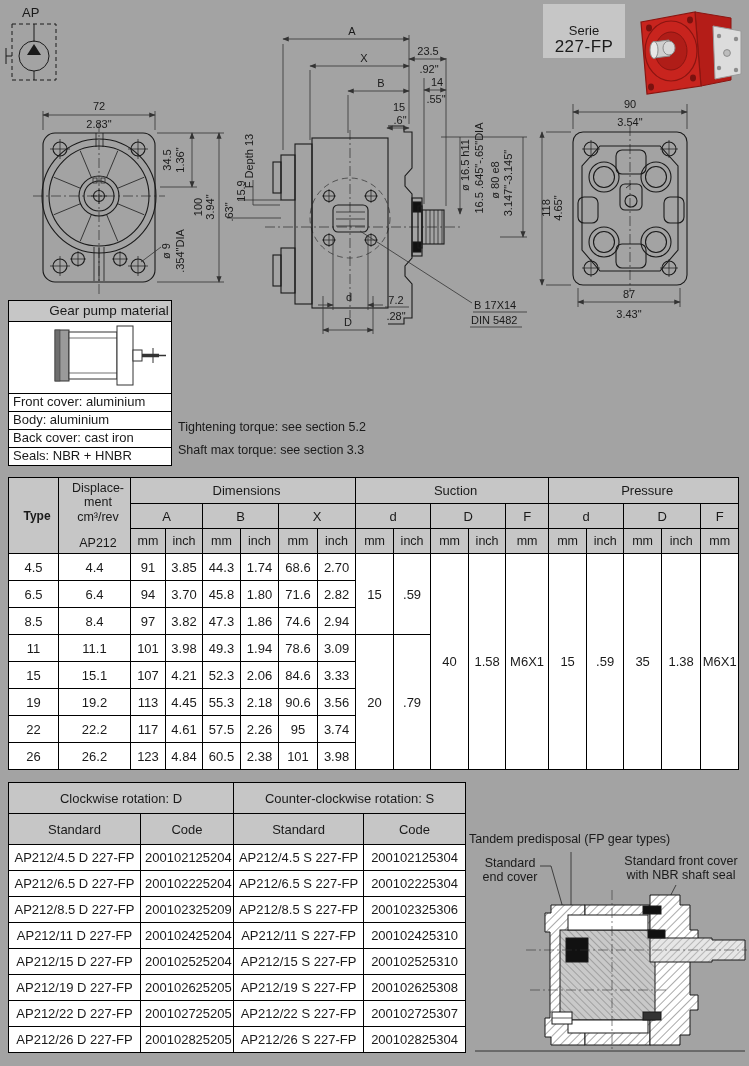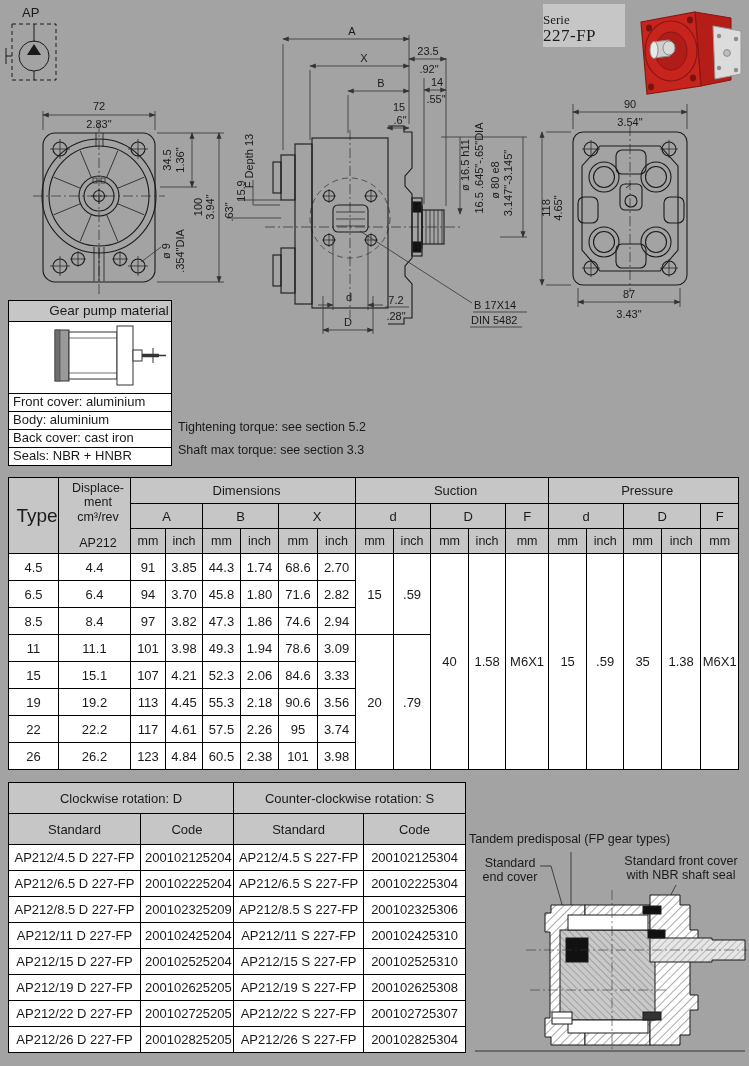--- a/index.html
+++ b/index.html
@@ -2,42 +2,42 @@
 <html><head>
 <meta charset="utf-8">
 <style>
   html,body{margin:0;padding:0;background:#ffffff;}
   #page{position:relative;width:749px;height:1066px;background:#a3a3a3;
         font-family:"Liberation Sans","DejaVu Sans",sans-serif;color:#1a1a1a;overflow:hidden;}
   .abs{position:absolute;}
   svg text{font-family:"Liberation Sans","DejaVu Sans",sans-serif;fill:#1a1a1a;}
   
   #serie-badge{left:543px;top:4px;width:82px;height:34px;background:#c6c6c6;
-               line-height:1.1;padding-top:9px;font-family:Liberation Serif, serif;}
+               text-align:center;line-height:1.1;padding-top:20px;}
   #serie-badge .l1{font-size:13px;}
   #serie-badge .l2{font-size:17px;letter-spacing:.5px;}
   
   #material-box{left:8px;top:300px;width:162px;border:1px solid #000;background:#fff;}
   #material-box .mb-title{background:#c6c6c6;border-bottom:1px solid #000;height:20px;
       text-align:center;font-size:13.5px;line-height:20px;padding-left:38px;}
   #material-box .mb-row{border-top:1px solid #000;height:16px;font-size:13px;line-height:16px;padding:0 0 1px 4px;}
   
   .note{font-size:12.5px;}
   
   table{border-collapse:collapse;table-layout:fixed;background:#fff;}
   #dim-table{left:8px;top:477px;width:730px;}
   #dim-table th,#dim-table td{border:1px solid #000;text-align:center;vertical-align:middle;
       font-size:13px;font-weight:normal;padding:0;overflow:hidden;}
   #dim-table thead th{background:#c6c6c6;}
   #dim-table .h1 th{height:25px;padding-left:7px;}
   #dim-table .h2 th{height:24px;}
   #dim-table .h3 th{height:24px;font-size:12.5px;}
   #dim-table tbody tr{height:27px;}
   #dim-table .tcol{font-weight:normal;}
-  #dim-table th.type-col{font-weight:normal;font-size:19px;}
+  #dim-table th.type-col{font-weight:bold;font-size:12px;}
   .disp-wrap{display:flex;flex-direction:column;align-items:center;font-size:12.5px;line-height:1.15;}
   .disp-wrap .ap{margin-top:12px;}
   #order-table{left:8px;top:782px;width:457px;}
   #order-table th,#order-table td{border:1px solid #000;text-align:center;vertical-align:middle;
       font-size:13px;font-weight:normal;padding:4px;}
   #order-table thead th{background:#c6c6c6;height:22px;}
   #order-table tbody tr{height:26px;}
   
   #tandem-title{left:469px;top:832px;width:230px;font-size:12.5px;}
   #tandem-endcover{left:477px;top:856px;width:66px;text-align:center;font-size:12.5px;line-height:1.15;}

